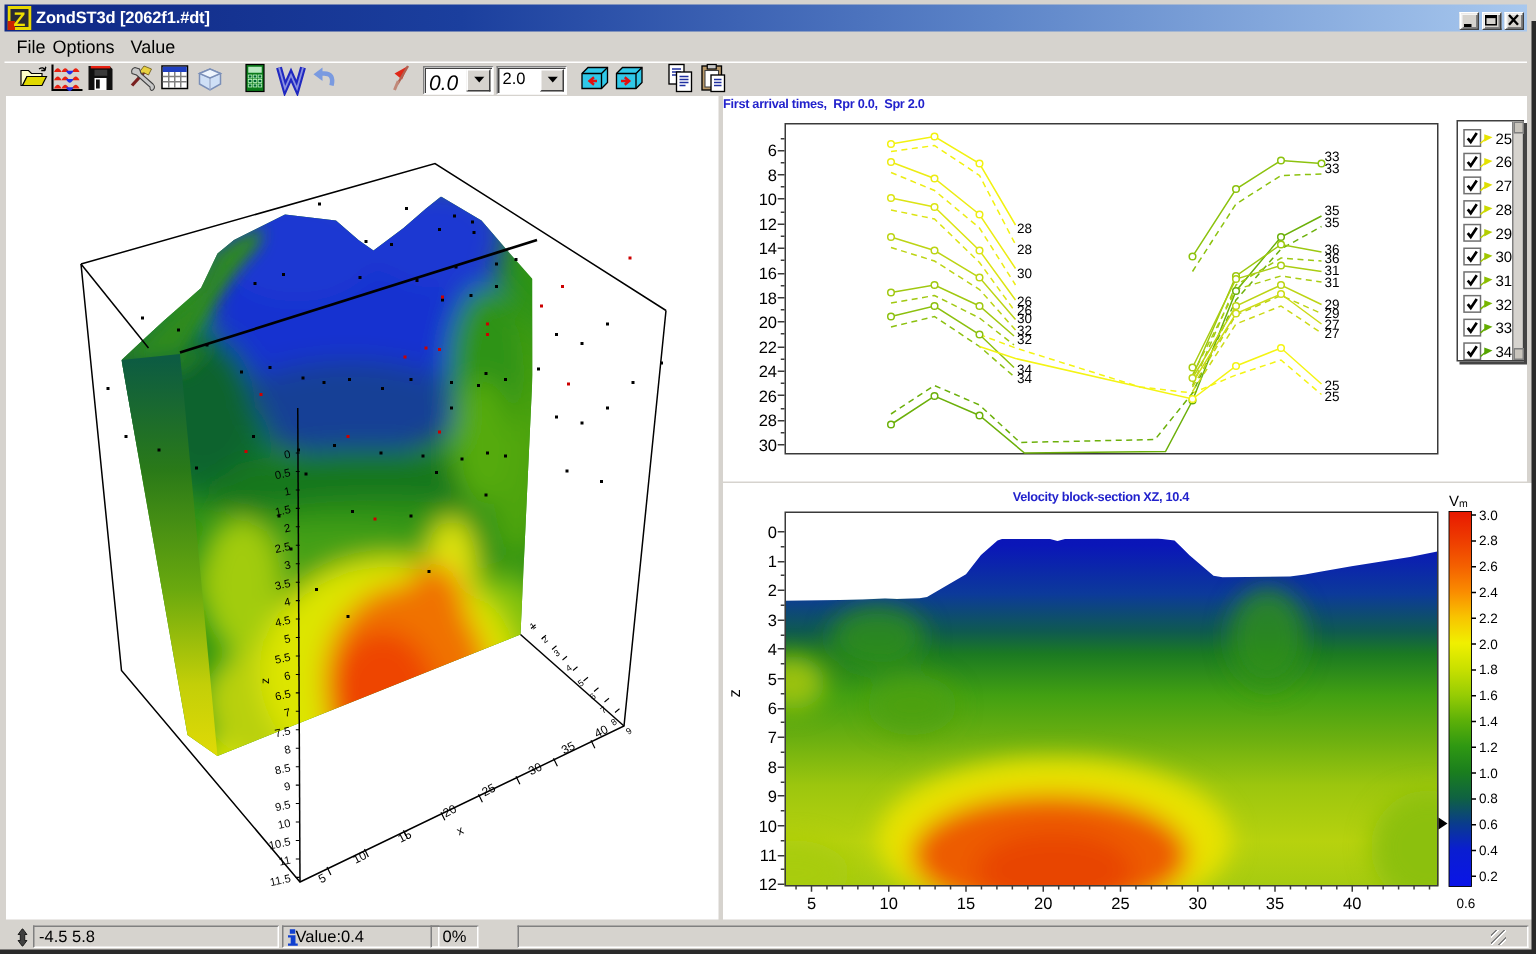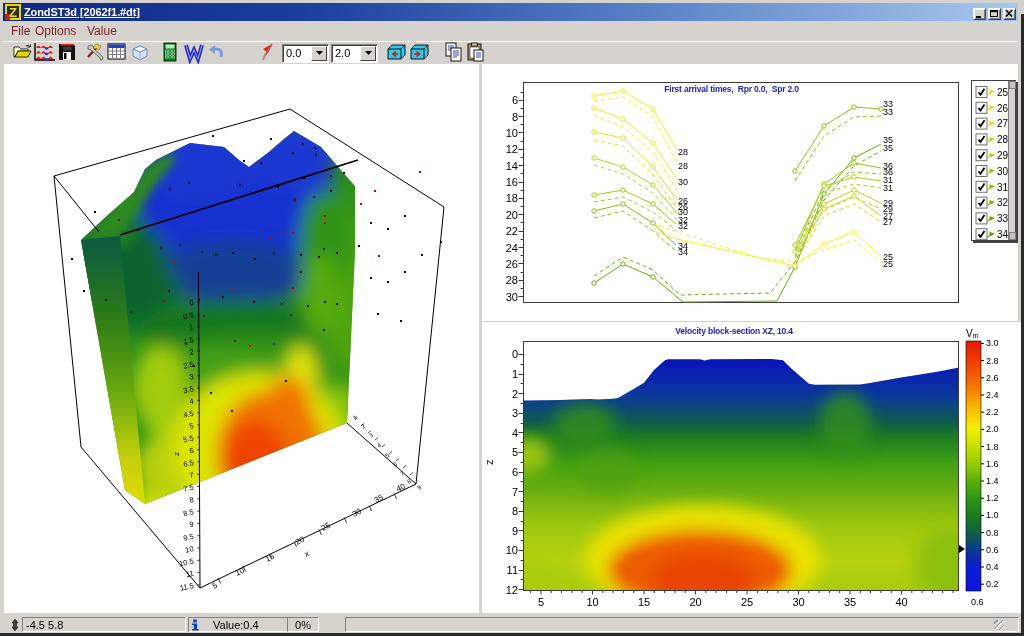--- a/index.html
+++ b/index.html
@@ -1,22 +1,22 @@
 <!DOCTYPE html>
 <html><head>
 <meta charset="utf-8">
 <style>
   html,body{margin:0;padding:0;}
   body{width:1024px;height:636px;overflow:hidden;font-family:"Liberation Sans",sans-serif;background:#d6d3ce;position:relative;}
   .abs{position:absolute;}
   #win{position:absolute;left:0;top:0;width:1024px;height:636px;background:#d6d3ce;}
   #titlebar{position:absolute;left:3px;top:3px;width:1015px;height:18px;
     background:linear-gradient(to right,#0f2784,#1b3f9e 30%,#5c84c8 65%,#a8c8ee);}
-  #title-text{position:absolute;left:21px;top:3px;color:#fff;font-size:11px;font-weight:bold;white-space:nowrap;letter-spacing:-0.1px;text-decoration:underline;}
-  #menubar{position:absolute;left:3px;top:22px;width:1015px;height:18px;font-size:12px;color:#7f1d1d;}
+  #title-text{position:absolute;left:21px;top:3px;color:#fff;font-size:11px;font-weight:bold;white-space:nowrap;letter-spacing:-0.1px;}
+  #menubar{position:absolute;left:3px;top:22px;width:1015px;height:18px;font-size:12px;color:#000000;}
   .menuitem{position:absolute;top:2px;}
   #toolbar{position:absolute;left:3px;top:41px;width:1015px;height:22px;border-top:1px solid #fff;}
   #client{position:absolute;left:3px;top:64px;width:1015px;height:549px;background:#d6d3ce;}
   #panelL{position:absolute;left:1px;top:0px;width:475px;height:549px;background:#fff;}
   #panelTR{position:absolute;left:479px;top:0px;width:536px;height:257px;background:#fff;}
   #panelBR{position:absolute;left:479px;top:258px;width:628px;height:291px;background:#fff;}
   #statusbar{position:absolute;left:3px;top:614px;width:1015px;height:32px;background:#d6d3ce;font-size:11px;}
   .sfield{position:absolute;top:3px;height:12px;border:1px solid;border-color:#808080 #fff #fff #808080;padding:1px 3px 0 3px;}
   #rightedge{position:absolute;right:0;top:14px;width:3px;height:622px;background:#2a2a2a;}
   #bottomedge{position:absolute;left:0;top:633px;width:1024px;height:3px;background:#2a2a2a;}
@@ -176,21 +176,21 @@
         <rect x="2" y="4" width="9" height="11" fill="#fff" stroke="#404040" stroke-width="0.7"></rect>
         <rect x="6" y="7" width="9" height="11" fill="#fff" stroke="#000" stroke-width="0.9"></rect>
         <g stroke="#2030a0" stroke-width="0.9">
               <path d="M8 10 H13 M8 12 H13 M8 14 H13"></path>
             </g>
       </g>
     </g>
   </svg>
 
   <div class="abs" style="left:279px;top:2px;width:45px;height:17px;background:#fff;border:1px solid;border-color:#808080 #fff #fff #808080;box-shadow:inset 1px 1px 0 #404040;">
-    <span style="position:absolute;left:3px;top:2px;font-size:11px;">0.0</span>
+    <span style="position:absolute;left:3px;top:2px;font-size:14px;font-style:italic;">0.0</span>
     <div class="abs" style="right:1px;top:1px;width:14px;height:13px;background:#d6d3ce;border:1px solid;border-color:#fff #404040 #404040 #fff;"></div>
     <svg class="abs" style="right:4px;top:6px" width="8" height="5">
           <path d="M0 0 L7 0 L3.5 4 Z" fill="#000"></path>
         </svg>
   </div>
   <div class="abs" style="left:328px;top:2px;width:45px;height:17px;background:#fff;border:1px solid;border-color:#808080 #fff #fff #808080;box-shadow:inset 1px 1px 0 #404040;">
     <span style="position:absolute;left:3px;top:2px;font-size:11px;">2.0</span>
     <div class="abs" style="right:1px;top:1px;width:14px;height:13px;background:#d6d3ce;border:1px solid;border-color:#fff #404040 #404040 #fff;"></div>
     <svg class="abs" style="right:4px;top:6px" width="8" height="5">
           <path d="M0 0 L7 0 L3.5 4 Z" fill="#000"></path>
@@ -411,21 +411,21 @@
               <rect x="289" y="287" width="2" height="2"></rect>
               <rect x="375" y="255" width="2" height="2"></rect>
               <rect x="416" y="171" width="2" height="2"></rect>
               <rect x="246" y="345" width="2" height="2"></rect>
               <rect x="160" y="300" width="2" height="2"></rect>
         </g>
       </g>
     </svg>
     </div>
     <div id="panelTR">
-    <div class="ctitle" style="left:0;top:20px;width:499px;text-align:center;">First arrival times,&nbsp; Rpr 0.0,&nbsp; Spr 2.0</div>
+    <div class="ctitle" style="left:0;top:0;width:499px;">First arrival times,&nbsp; Rpr 0.0,&nbsp; Spr 2.0</div>
     <svg width="536" height="257" viewBox="0 0 536 257">
       <g transform="translate(-482,-64)">
         <rect x="523.5" y="82.5" width="435" height="220" fill="#fff" stroke="#3a3a3a" stroke-width="1"></rect>
 
         <g stroke="#3a3a3a" stroke-width="1">
           <path d="M518.5,100.5 h4.5 M518.5,116.5 h4.5 M518.5,132.5 h4.5 M518.5,149.5 h4.5 M518.5,165.5 h4.5 M518.5,182.5 h4.5 M518.5,198.5 h4.5 M518.5,214.5 h4.5 M518.5,231.5 h4.5 M518.5,247.5 h4.5 M518.5,263.5 h4.5 M518.5,280.5 h4.5 M518.5,296.5 h4.5"></path>
           <path d="M520.5,92.5 h2.5 M520.5,108.5 h2.5 M520.5,124.5 h2.5 M520.5,141.5 h2.5 M520.5,157.5 h2.5 M520.5,173.5 h2.5 M520.5,190.5 h2.5 M520.5,206.5 h2.5 M520.5,222.5 h2.5 M520.5,239.5 h2.5 M520.5,255.5 h2.5 M520.5,272.5 h2.5 M520.5,288.5 h2.5"></path>
         </g>
         <g font-family="Liberation Sans" font-size="11" fill="#000" text-anchor="end">
           <text x="518" y="104">6</text>
@@ -774,21 +774,21 @@
         <text x="966" y="337" font-family="Liberation Sans" font-size="10" fill="#000">V<tspan font-size="7" dy="1">m</tspan></text>
         <path d="M959,545 L965,549 L959,553 Z" fill="#000"></path>
         <text x="971" y="605" font-family="Liberation Sans" font-size="9" fill="#000">0.6</text>
       </g>
     </svg>
     </div>
   </div>
 
   <div id="statusbar">
     <div class="sfield" style="left:19px;width:156px;">-4.5 5.8</div>
-    <div class="sfield" style="left:185px;width:92px;padding-left:24px;">Value:0.4</div>
+    <div class="sfield" style="left:185px;width:92px;padding-left:8px;">Value:0.4</div>
     <div class="sfield" style="left:284px;width:24px;text-align:center;">0%</div>
     <div class="sfield" style="left:314px;width:22px;margin-top:46px;">4.1</div>
     <div class="sfield" style="left:342px;width:666px;"></div>
     <svg class="abs" style="left:6px;top:5px" width="12" height="12" viewBox="0 0 12 12">
       <path d="M5 0 L8 4 L6.5 4 L6.5 8 L8 8 L5 12 L2 8 L3.5 8 L3.5 4 L2 4 Z" fill="#404040" stroke="#000" stroke-width="0.5" transform="translate(1,0)"></path>
     </svg>
     <svg class="abs" style="left:187px;top:5px" width="11" height="12" viewBox="0 0 11 12">
       <rect x="3.2" y="0.5" width="3.6" height="3" fill="#1040d0"></rect>
       <path d="M2 4.5 L7 4.5 L7 10 L8.5 10 L8.5 11.5 L2 11.5 L2 10 L3.8 10 L3.8 6 L2 6 Z" fill="#1040d0"></path>
     </svg>

